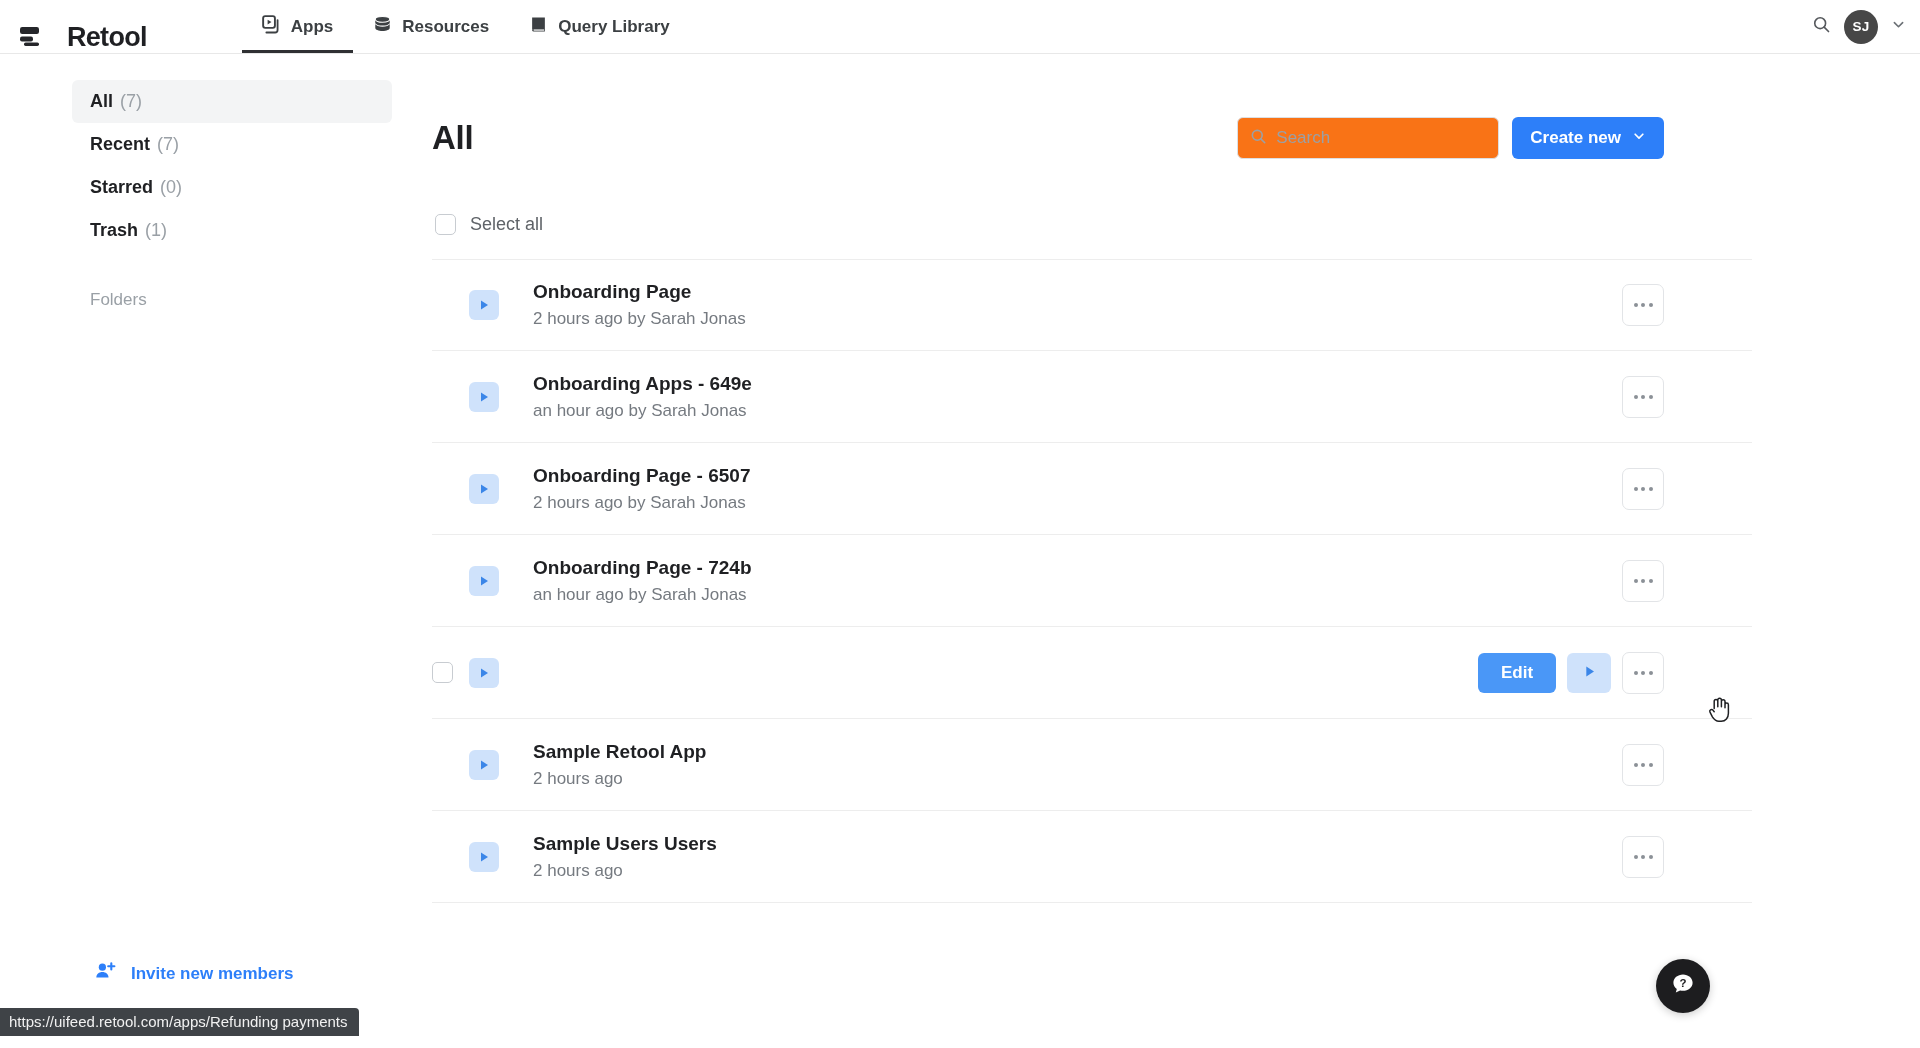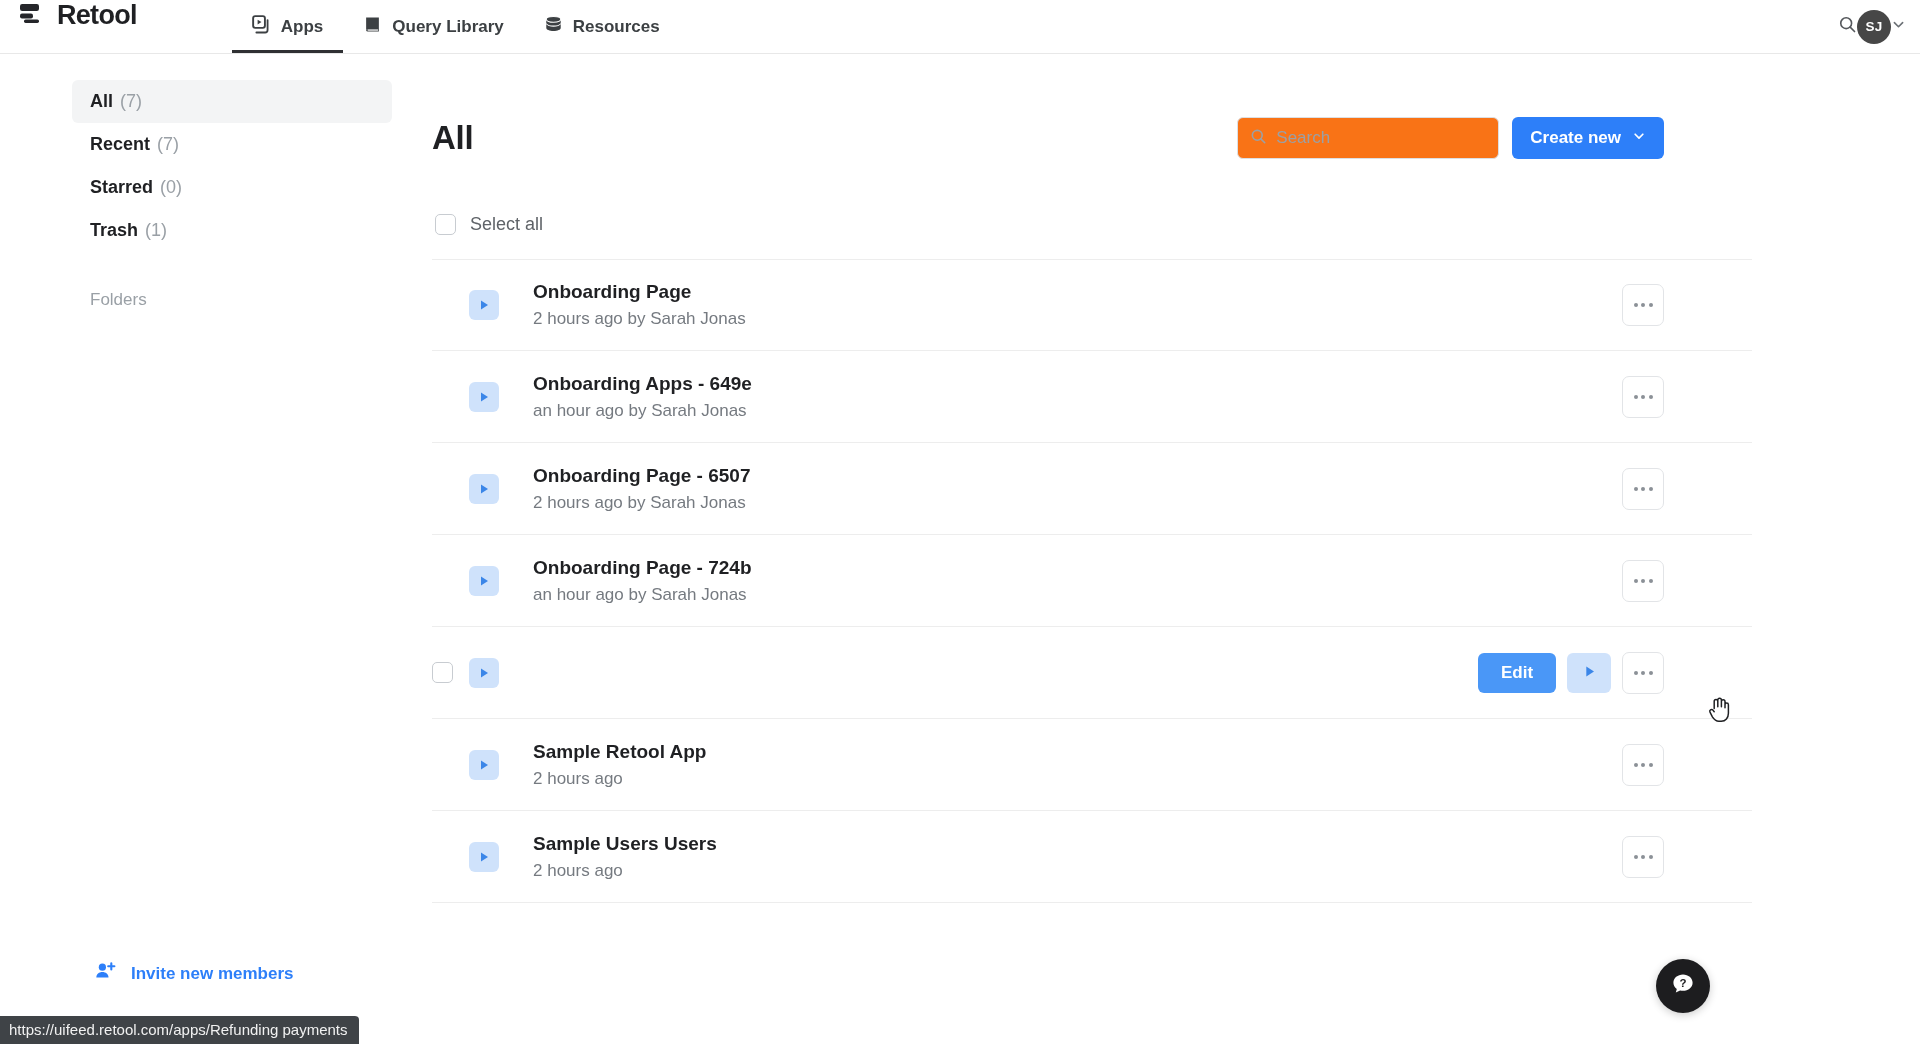--- a/index.html
+++ b/index.html
@@ -19,22 +19,22 @@
     height: 54px;
     width: 1920px;
     border-bottom: 1px solid #e8e8e8;
     display: flex;
     align-items: center;
     background: #ffffff;
   }
 
   .brand {
     display: flex;
-    align-items: flex-start;
-    gap: 13px;
+    align-items: flex-end;
+    gap: 23px;
     margin-left: 18px;
     height: 100%;
   }
   .brand-mark { display: block; }
   .brand-word {
     font-size: 27px;
     font-weight: 700;
     letter-spacing: -0.7px;
     color: #1f2023;
   }
@@ -66,20 +66,21 @@
     background: #2f3033;
   }
 
   .topbar-right {
     position: absolute;
     right: 14px;
     top: 0;
     height: 100%;
     display: flex;
     align-items: center;
+    gap: 13px;
   }
   .avatar {
     width: 34px; height: 34px;
     border-radius: 50%;
     background: #474747;
     color: #fff;
     font-size: 13.5px;
     font-weight: 700;
     display: flex;
     align-items: center;
@@ -310,21 +311,21 @@
     align-items: center;
     justify-content: center;
     cursor: pointer;
     box-shadow: 0 2px 8px rgba(0,0,0,.2);
   }
 
   
   .status-url {
     position: absolute;
     left: 0;
-    bottom: 4px;
+    bottom: 12px;
     background: #3f4347;
     color: #f1f1f1;
     font-size: 15px;
     padding: 5px 11px 6px 9px;
     border-top-right-radius: 4px;
     max-width: 700px;
     white-space: nowrap;
     overflow: hidden;
     text-overflow: ellipsis;
   }
@@ -352,44 +353,44 @@
 
     <div class="nav-tab active">
       <span>
         <svg width="19" height="19" viewBox="0 0 20 20">
           <rect x="1.2" y="1.2" width="12.4" height="12.4" rx="2.2" fill="none" stroke="#3c4043" stroke-width="2"></rect>
           <path d="M5.9 4.9 L10 7.4 L5.9 9.9 Z" fill="#3c4043"></path>
           <path d="M16.4 5.3v10.5a2.6 2.6 0 0 1-2.6 2.6H4.6" fill="none" stroke="#3c4043" stroke-width="1.9" stroke-linecap="round"></path>
         </svg>
       </span>
       <span class="tab-label">Apps</span>
-    </div>
-
-    <div class="nav-tab">
-      <span>
-        <svg width="19" height="19" viewBox="0 0 20 20">
-          <path d="M3.3 2.6h13.4v12.1H4.9a1.6 1.6 0 0 0-1.6 1.6V2.6z" fill="#3c4043"></path>
-          <path d="M3.3 16.3a1.6 1.6 0 0 1 1.6-1.6h11.8v2.7H4.9a1.6 1.6 0 0 1-1.6-1.1z" fill="#3c4043"></path>
-          <rect x="4.9" y="15.2" width="11" height="1.3" fill="#fff"></rect>
-        </svg>
-      </span>
-      <span class="tab-label">Query Library</span>
     </div>
 
     <div class="nav-tab">
       <span>
         <svg width="19" height="19" viewBox="0 0 20 20">
           <ellipse cx="10" cy="4.6" rx="7.6" ry="3.1" fill="#3c4043"></ellipse>
           <path d="M2.4 4.6v4.2c0 1.7 3.4 3.1 7.6 3.1s7.6-1.4 7.6-3.1V4.6" fill="#3c4043"></path>
           <path d="M2.4 9.6v4.2c0 1.7 3.4 3.1 7.6 3.1s7.6-1.4 7.6-3.1V9.6" fill="#3c4043"></path>
           <ellipse cx="10" cy="4.6" rx="7.6" ry="3.1" fill="none" stroke="#fff" stroke-width="1.1"></ellipse>
           <path d="M2.4 9.2c1.3 1.6 4.3 2.5 7.6 2.5s6.3-.9 7.6-2.5" fill="none" stroke="#fff" stroke-width="1.1"></path>
         </svg>
       </span>
       <span class="tab-label">Resources</span>
+    </div>
+
+    <div class="nav-tab">
+      <span>
+        <svg width="19" height="19" viewBox="0 0 20 20">
+          <path d="M3.3 2.6h13.4v12.1H4.9a1.6 1.6 0 0 0-1.6 1.6V2.6z" fill="#3c4043"></path>
+          <path d="M3.3 16.3a1.6 1.6 0 0 1 1.6-1.6h11.8v2.7H4.9a1.6 1.6 0 0 1-1.6-1.1z" fill="#3c4043"></path>
+          <rect x="4.9" y="15.2" width="11" height="1.3" fill="#fff"></rect>
+        </svg>
+      </span>
+      <span class="tab-label">Query Library</span>
     </div>
 
   </div>
 
   <div class="topbar-right">
     <span>
       <svg width="19" height="19" viewBox="0 0 20 20">
         <circle cx="8.6" cy="8.6" r="5.7" fill="none" stroke="#55585c" stroke-width="1.7"></circle>
         <line x1="12.8" y1="12.8" x2="17.4" y2="17.4" stroke="#55585c" stroke-width="1.7" stroke-linecap="round"></line>
       </svg>

